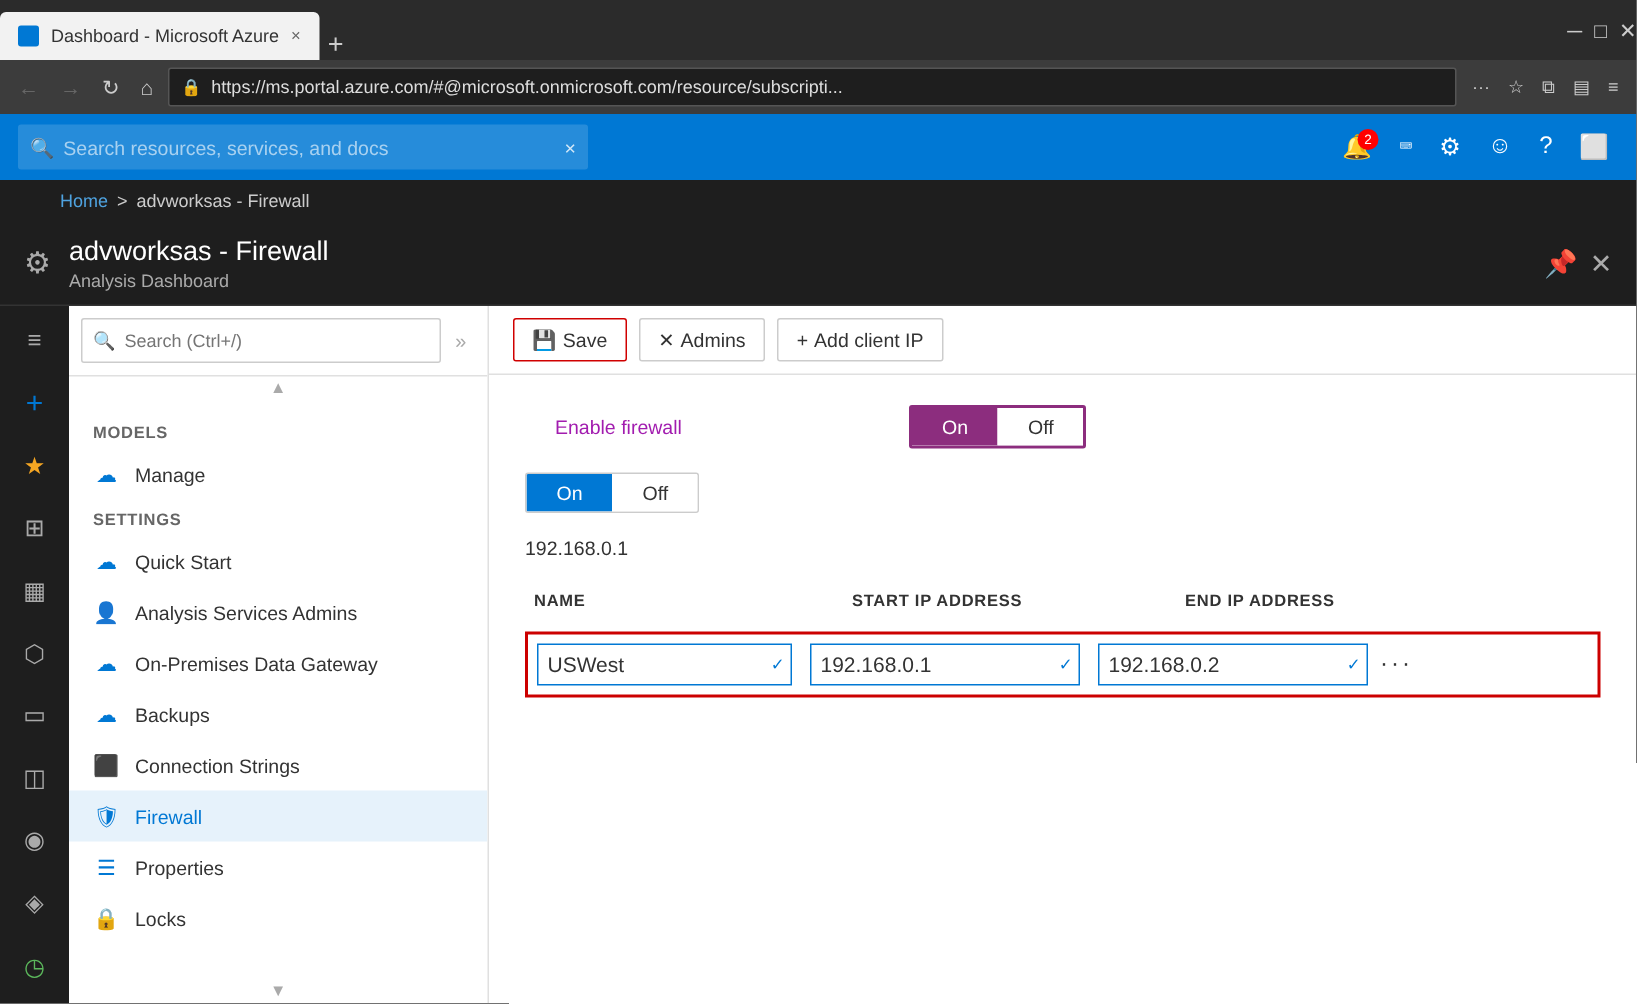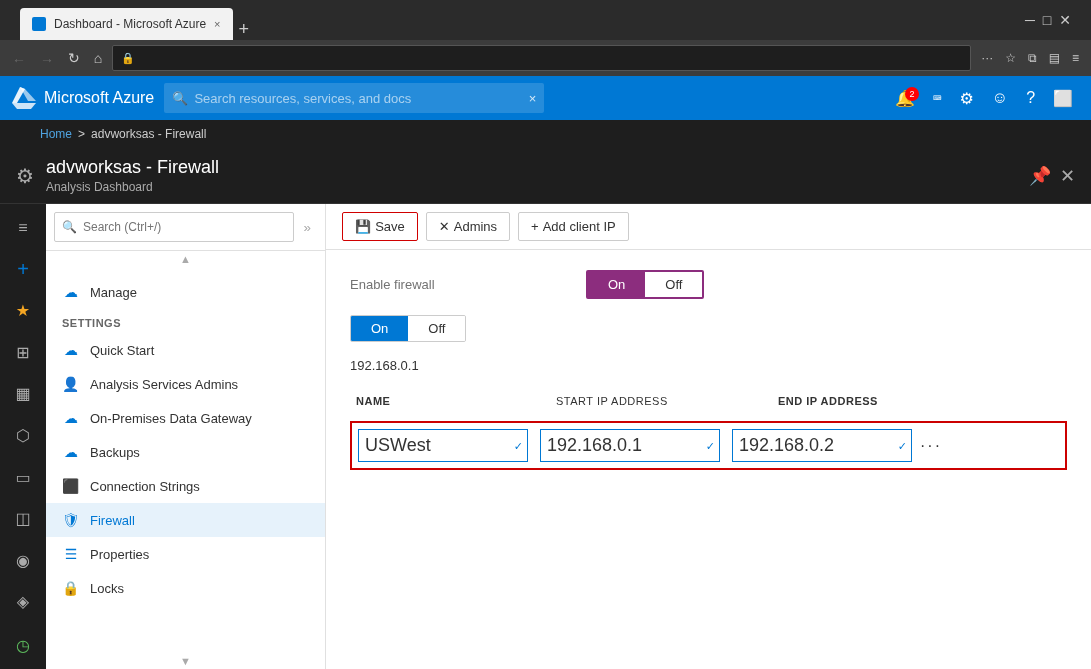--- a/index.html
+++ b/index.html
@@ -4,21 +4,21 @@
   <style>
     * { box-sizing: border-box; margin: 0; padding: 0; }
     body { font-family: 'Segoe UI', Arial, sans-serif; font-size: 13px; background: #f2f2f2; overflow: hidden; }
 
     
     .browser-chrome {
       background: #2b2b2b;
       height: 40px;
       display: flex;
       align-items: center;
-      padding: 0 20px;
+      padding: 0 0;
       gap: 6px;
     }
     .browser-tabs {
       display: flex;
       align-items: flex-end;
       height: 100%;
     }
     .browser-tab {
       background: #f2f2f2;
       height: 32px;
@@ -304,22 +304,23 @@
 
     
     .form-row {
       display: flex;
       align-items: center;
       margin-bottom: 16px;
       gap: 16px;
     }
     .form-label {
       width: 220px;
-      color: #737373;
-      font-size: 13px;
+      color: #a21caf;
+      font-size: 13px;
+      margin-left: 20px;
     }
     .toggle-group {
       display: flex;
       border: 2px solid #8c2d7e;
       border-radius: 2px;
       overflow: hidden;
     }
     .toggle-btn {
       padding: 5px 20px;
       border: none;
@@ -371,21 +372,21 @@
       gap: 0;
     }
     .entry-cell {
       position: relative;
       display: flex;
       align-items: center;
     }
     .entry-input {
       border: 1px solid #0078d4;
       padding: 5px 24px 5px 6px;
-      font-size: 18px;
+      font-size: 14px;
       color: #333;
       outline: none;
       background: white;
     }
     .entry-chevron {
       position: absolute;
       right: 5px;
       top: 50%;
       transform: translateY(-50%);
       color: #0078d4;
@@ -399,21 +400,21 @@
     }
 
     
     .table-header-row {
       display: flex;
       align-items: center;
       padding: 6px 0 6px 6px;
       gap: 0;
     }
     .col-name { width: 200px; font-size: 11px; font-weight: 600; color: #333; text-transform: uppercase; letter-spacing: 0.5px; }
-    .col-start { width: 210px; font-size: 11px; font-weight: 400; color: #333; text-transform: uppercase; letter-spacing: 0.5px; }
+    .col-start { width: 210px; margin-left: 12px; font-size: 11px; font-weight: 700; color: #333; text-transform: uppercase; letter-spacing: 0.5px; }
     .col-end { width: 210px; margin-left: 12px; font-size: 11px; font-weight: 600; color: #333; text-transform: uppercase; letter-spacing: 0.5px; }
 
     
     .full-wrapper {
       width: 1091px;
       height: 669px;
       overflow: hidden;
       display: flex;
       flex-direction: column;
       background: #1e1e1e;
@@ -454,39 +455,32 @@
     </div>
   </div>
 
   <div class="address-bar-row">
     <button class="nav-btn disabled">←</button>
     <button class="nav-btn disabled">→</button>
     <button class="nav-btn">↻</button>
     <button class="nav-btn">⌂</button>
     <div class="address-box">
       <span class="lock-icon">🔒</span>
+      <span class="address-text">https://ms.portal.azure.com/#@microsoft.onmicrosoft.com/resource/subscripti...</span>
     </div>
     <div class="address-actions">
       <button class="addr-btn">···</button>
       <button class="addr-btn">☆</button>
       <button class="addr-btn">⧉</button>
       <button class="addr-btn">▤</button>
       <button class="addr-btn">≡</button>
     </div>
   </div>
 
   <div class="azure-topbar">
-    <div class="azure-logo">
-      <svg width="24" height="22" viewBox="0 0 24 22">
-        <polygon points="8,0 0,16 5,16 13,2" fill="white" opacity="0.9"></polygon>
-        <polygon points="8,0 16,14 24,14 13,2" fill="white" opacity="0.6"></polygon>
-        <polygon points="0,16 24,16 19,22 5,22" fill="white" opacity="0.8"></polygon>
-      </svg>
-      <span>Microsoft Azure</span>
-    </div>
     <div class="azure-search">
       <span style="font-size:13px;">🔍</span>
       <input type="text" placeholder="Search resources, services, and docs" style="">
       <span style="margin-left:auto;cursor:pointer;">×</span>
     </div>
     <div class="topbar-icons">
       <button class="topbar-icon-btn">
         🔔
         <span class="badge">2</span>
       </button>
@@ -543,20 +537,21 @@
               <input class="sidebar-search-box" type="text" placeholder="Search (Ctrl+/)" style="">
             </div>
             <button class="sidebar-collapse-btn">»</button>
           </div>
         </div>
 
         <div style="cursor:pointer;text-align:center;font-size:11px;color:#aaa;padding:2px;">▲</div>
 
         <div class="sidebar-nav">
 
+          <div class="sidebar-section-label">MODELS</div>
           <div class="sidebar-item">
             <span class="sidebar-item-icon" style="color:#0078d4;">☁</span>
             <span>Manage</span>
           </div>
 
           <div class="sidebar-section-label">SETTINGS</div>
           <div class="sidebar-item">
             <span class="sidebar-item-icon" style="color:#0078d4;">☁</span>
             <span>Quick Start</span>
           </div>

